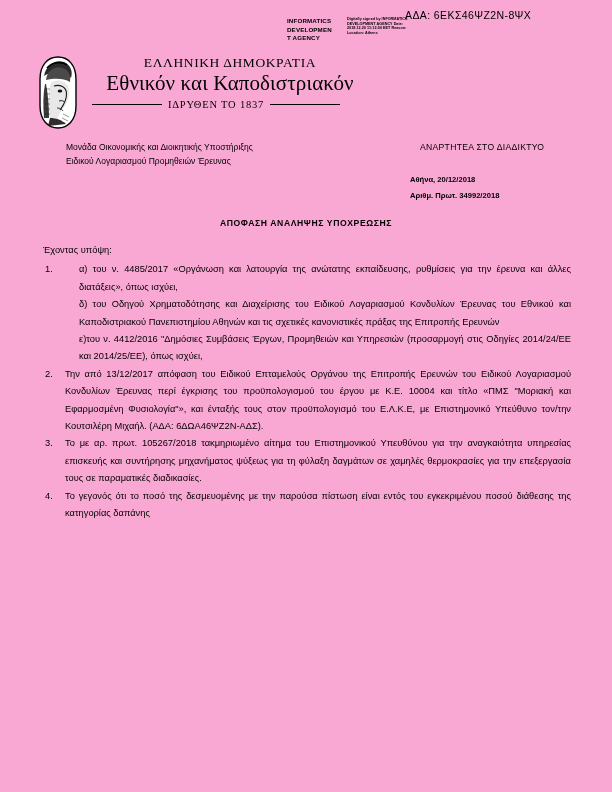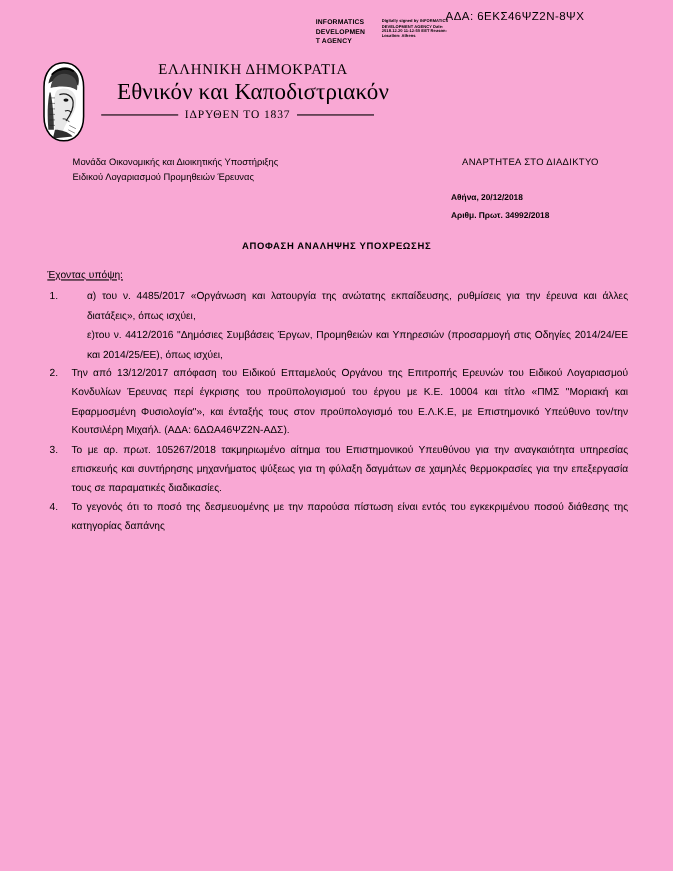--- a/index.html
+++ b/index.html
@@ -144,21 +144,20 @@
   .body-wrap {
     position: absolute;
     left: 43px;
     top: 242px;
     width: 528px;
     font-size: 9.3px;
     line-height: 17.4px;
   }
   .preamble {
     margin: 0 0 2px 0;
-    text-decoration: underline;
   }
   ol.main-list {
     list-style: none;
     margin: 0;
     padding: 0;
     counter-reset: mainitem;
   }
   ol.main-list > li {
     counter-increment: mainitem;
     position: relative;
@@ -269,20 +268,23 @@
   <div class="doc-title">ΑΠΟΦΑΣΗ ΑΝΑΛΗΨΗΣ ΥΠΟΧΡΕΩΣΗΣ</div>
 
   <div class="body-wrap">
     <p class="preamble">Έχοντας υπόψη:</p>
 
     <ol class="main-list">
       <li>
         <ul class="sub-list">
           <li>
             <p class="para">α) του ν. 4485/2017 «Οργάνωση και λατουργία της ανώτατης εκπαίδευσης, ρυθμίσεις για την έρευνα και άλλες διατάξεις», όπως ισχύει,</p>
+          </li>
+          <li>
+            <p class="para">δ) του Οδηγού Χρηματοδότησης και Διαχείρισης του Ειδικού Λογαριασμού Κονδυλίων Έρευνας του Εθνικού και Καποδιστριακού Πανεπιστημίου Αθηνών και τις σχετικές κανονιστικές πράξας της Επιτροπής Ερευνών</p>
           </li>
           <li>
             <p class="para">ε)του ν. 4412/2016 "Δημόσιες Συμβάσεις Έργων, Προμηθειών και Υπηρεσιών (προσαρμογή στις Οδηγίες 2014/24/ΕΕ και 2014/25/ΕΕ), όπως ισχύει,</p>
           </li>
         </ul>
       </li>
       <li>
         <p class="para">Την από 13/12/2017 απόφαση του Ειδικού Επταμελούς Οργάνου της Επιτροπής Ερευνών του Ειδικού Λογαριασμού Κονδυλίων Έρευνας περί έγκρισης του προϋπολογισμού του έργου με Κ.Ε. 10004 και τίτλο «ΠΜΣ "Μοριακή και Εφαρμοσμένη Φυσιολογία"», και ένταξής τους στον προϋπολογισμό του Ε.Λ.Κ.Ε, με Επιστημονικό Υπεύθυνο τον/την Κουτσιλέρη Μιχαήλ. (ΑΔΑ: 6ΔΩΑ46ΨΖ2Ν-ΑΔΣ).</p>
       </li>
       <li>

